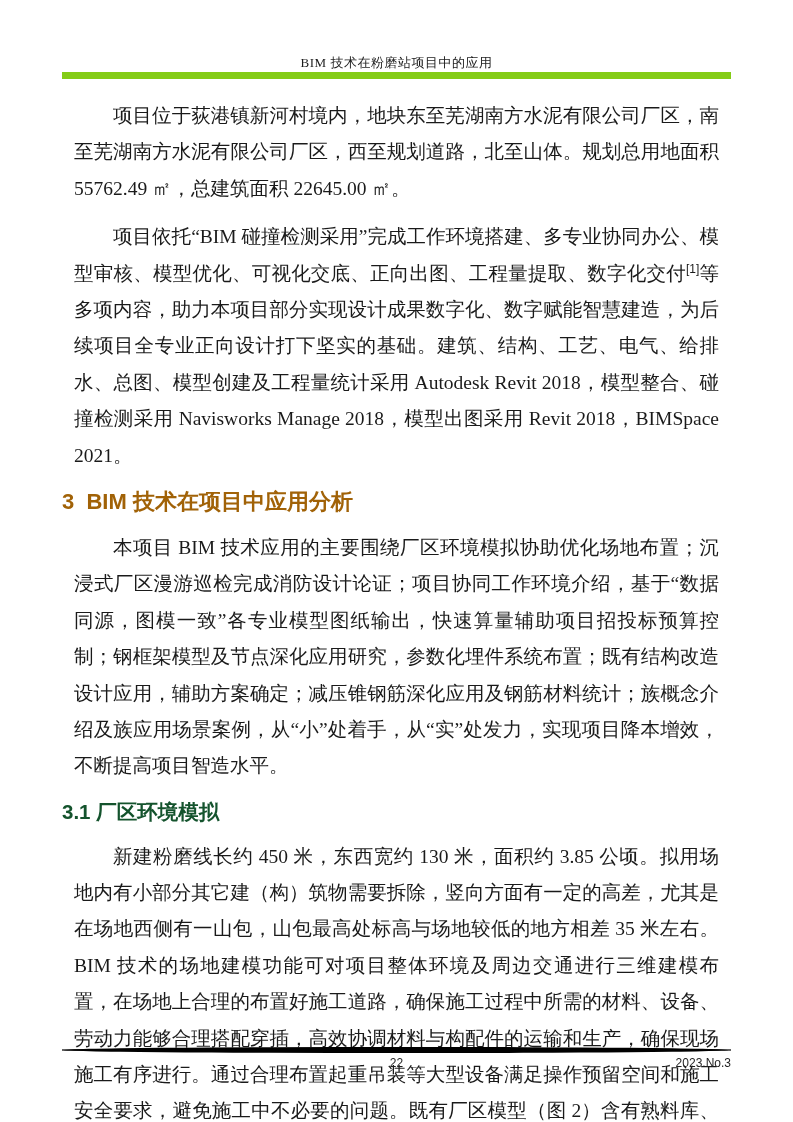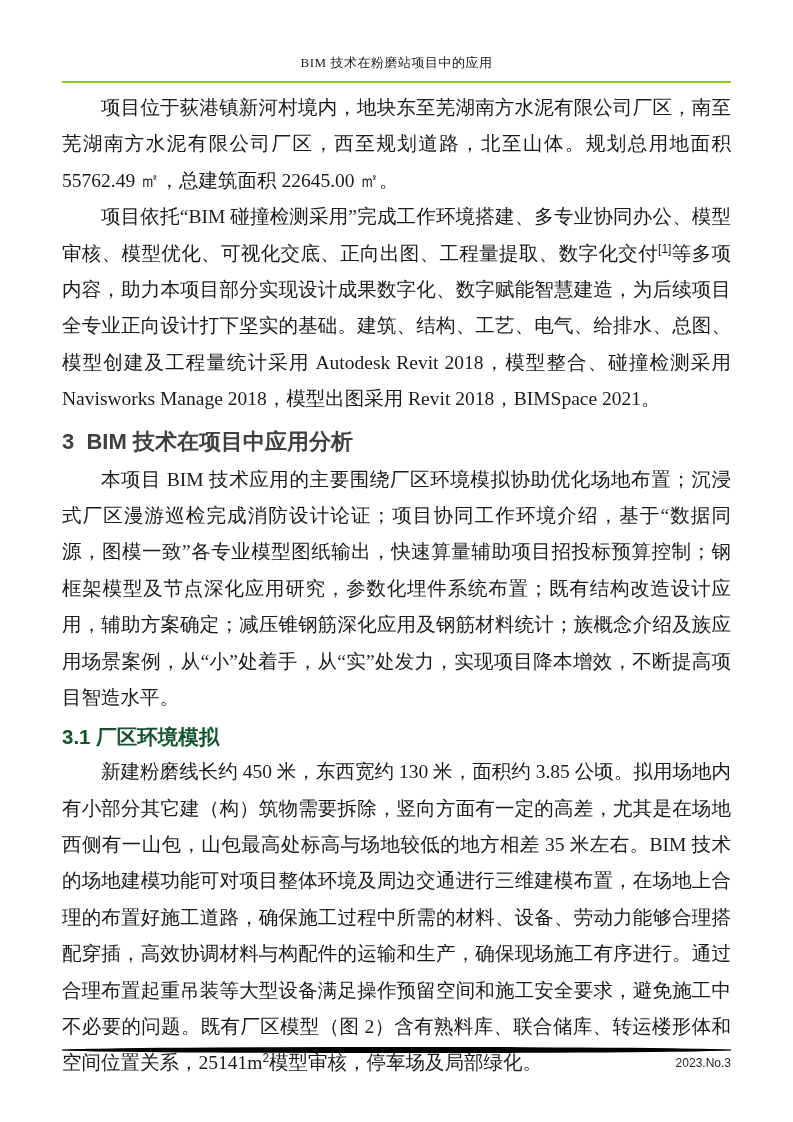--- a/index.html
+++ b/index.html
@@ -17,39 +17,38 @@
     position: absolute;
     left: 62px;
     width: 669px;
     top: 54px;
   }
   .running-head {
     text-align: center;
     font-size: 13px;
     letter-spacing: 0.5px;
     color: #1c1c1c;
-    padding-bottom: 9px;
-    border-bottom: 2px solid #84cc16;
+    border-bottom: 7px solid #84cc16;
     font-family: "Liberation Serif", serif;
   }
   .doc-main {
     padding-top: 7px;
     font-size: 19.5px;
     line-height: 36.4px;
     text-align: justify;
   }
   .doc-main p {
-    margin: 0;
+    margin: 12px;
     text-indent: 2em;
   }
   h2.sec {
     font-family: "Liberation Sans", sans-serif;
     font-weight: bold;
     font-size: 22px;
-    color: #404040;
+    color: #a16207;
     margin: 8px 0 4px 0;
     text-indent: 0;
     line-height: 1.45;
     white-space: pre-wrap;
     text-align: left;
   }
   h3.subsec {
     font-family: "Liberation Sans", sans-serif;
     font-weight: bold;
     font-size: 20.5px;

